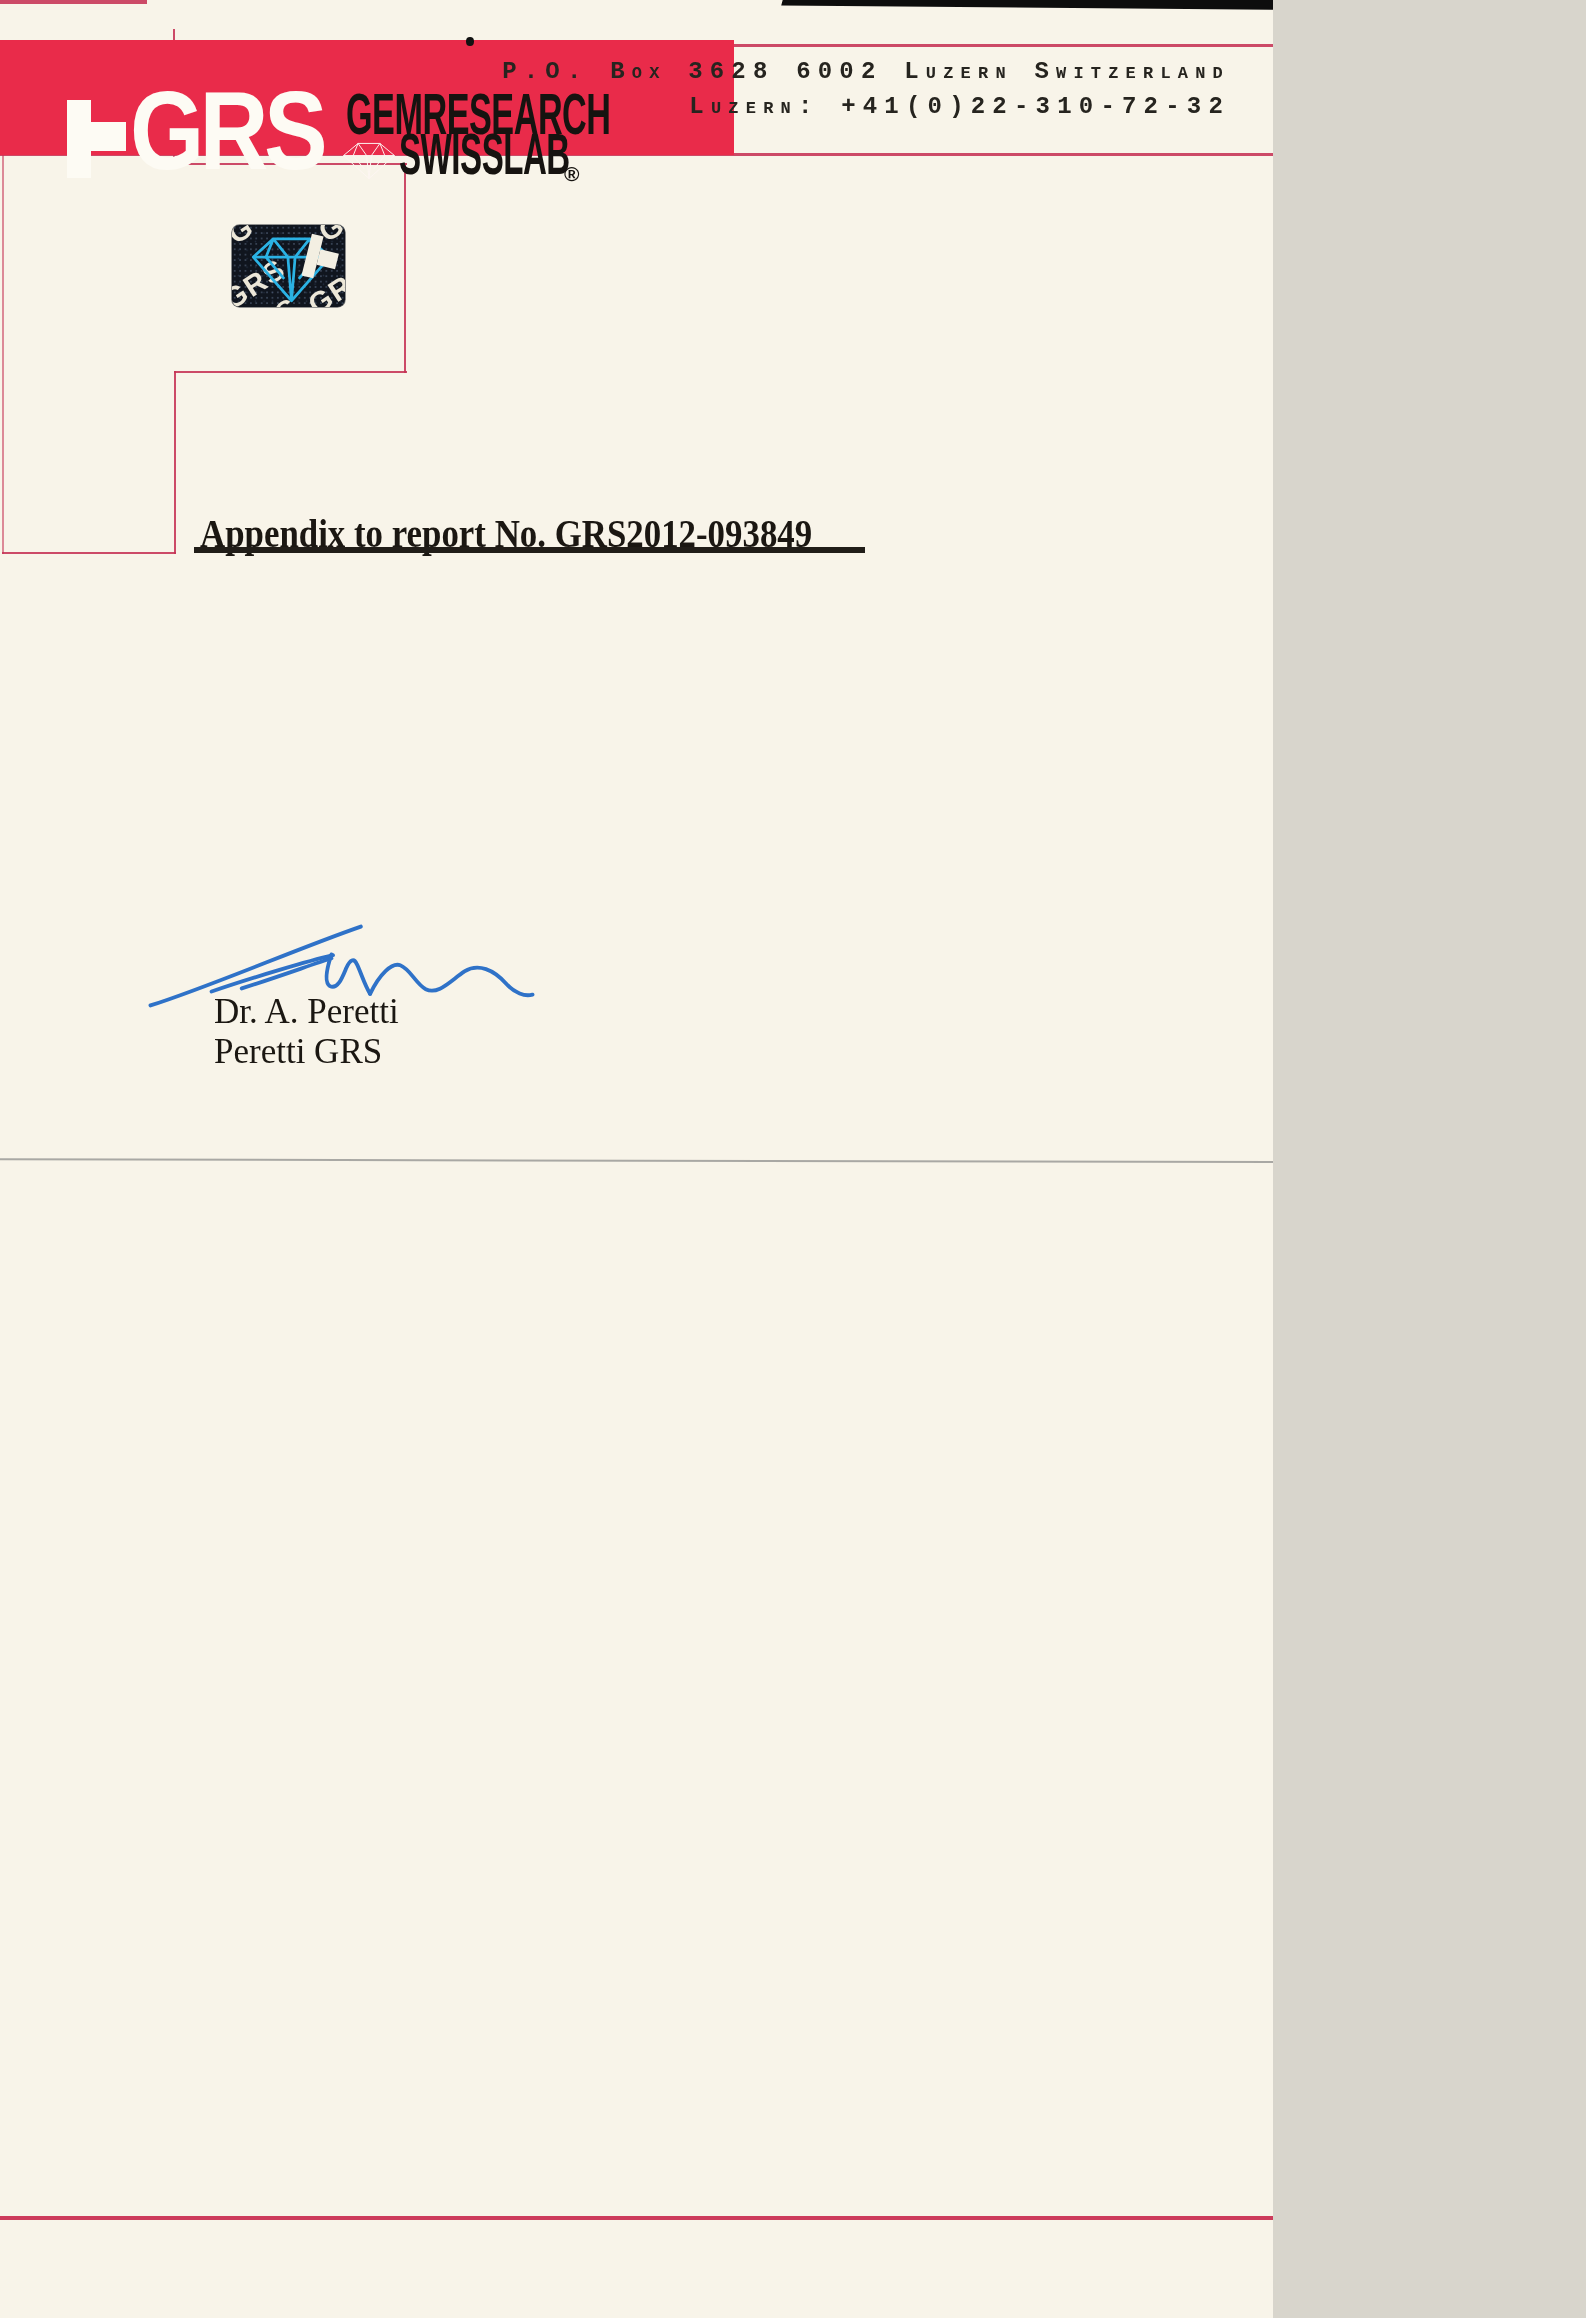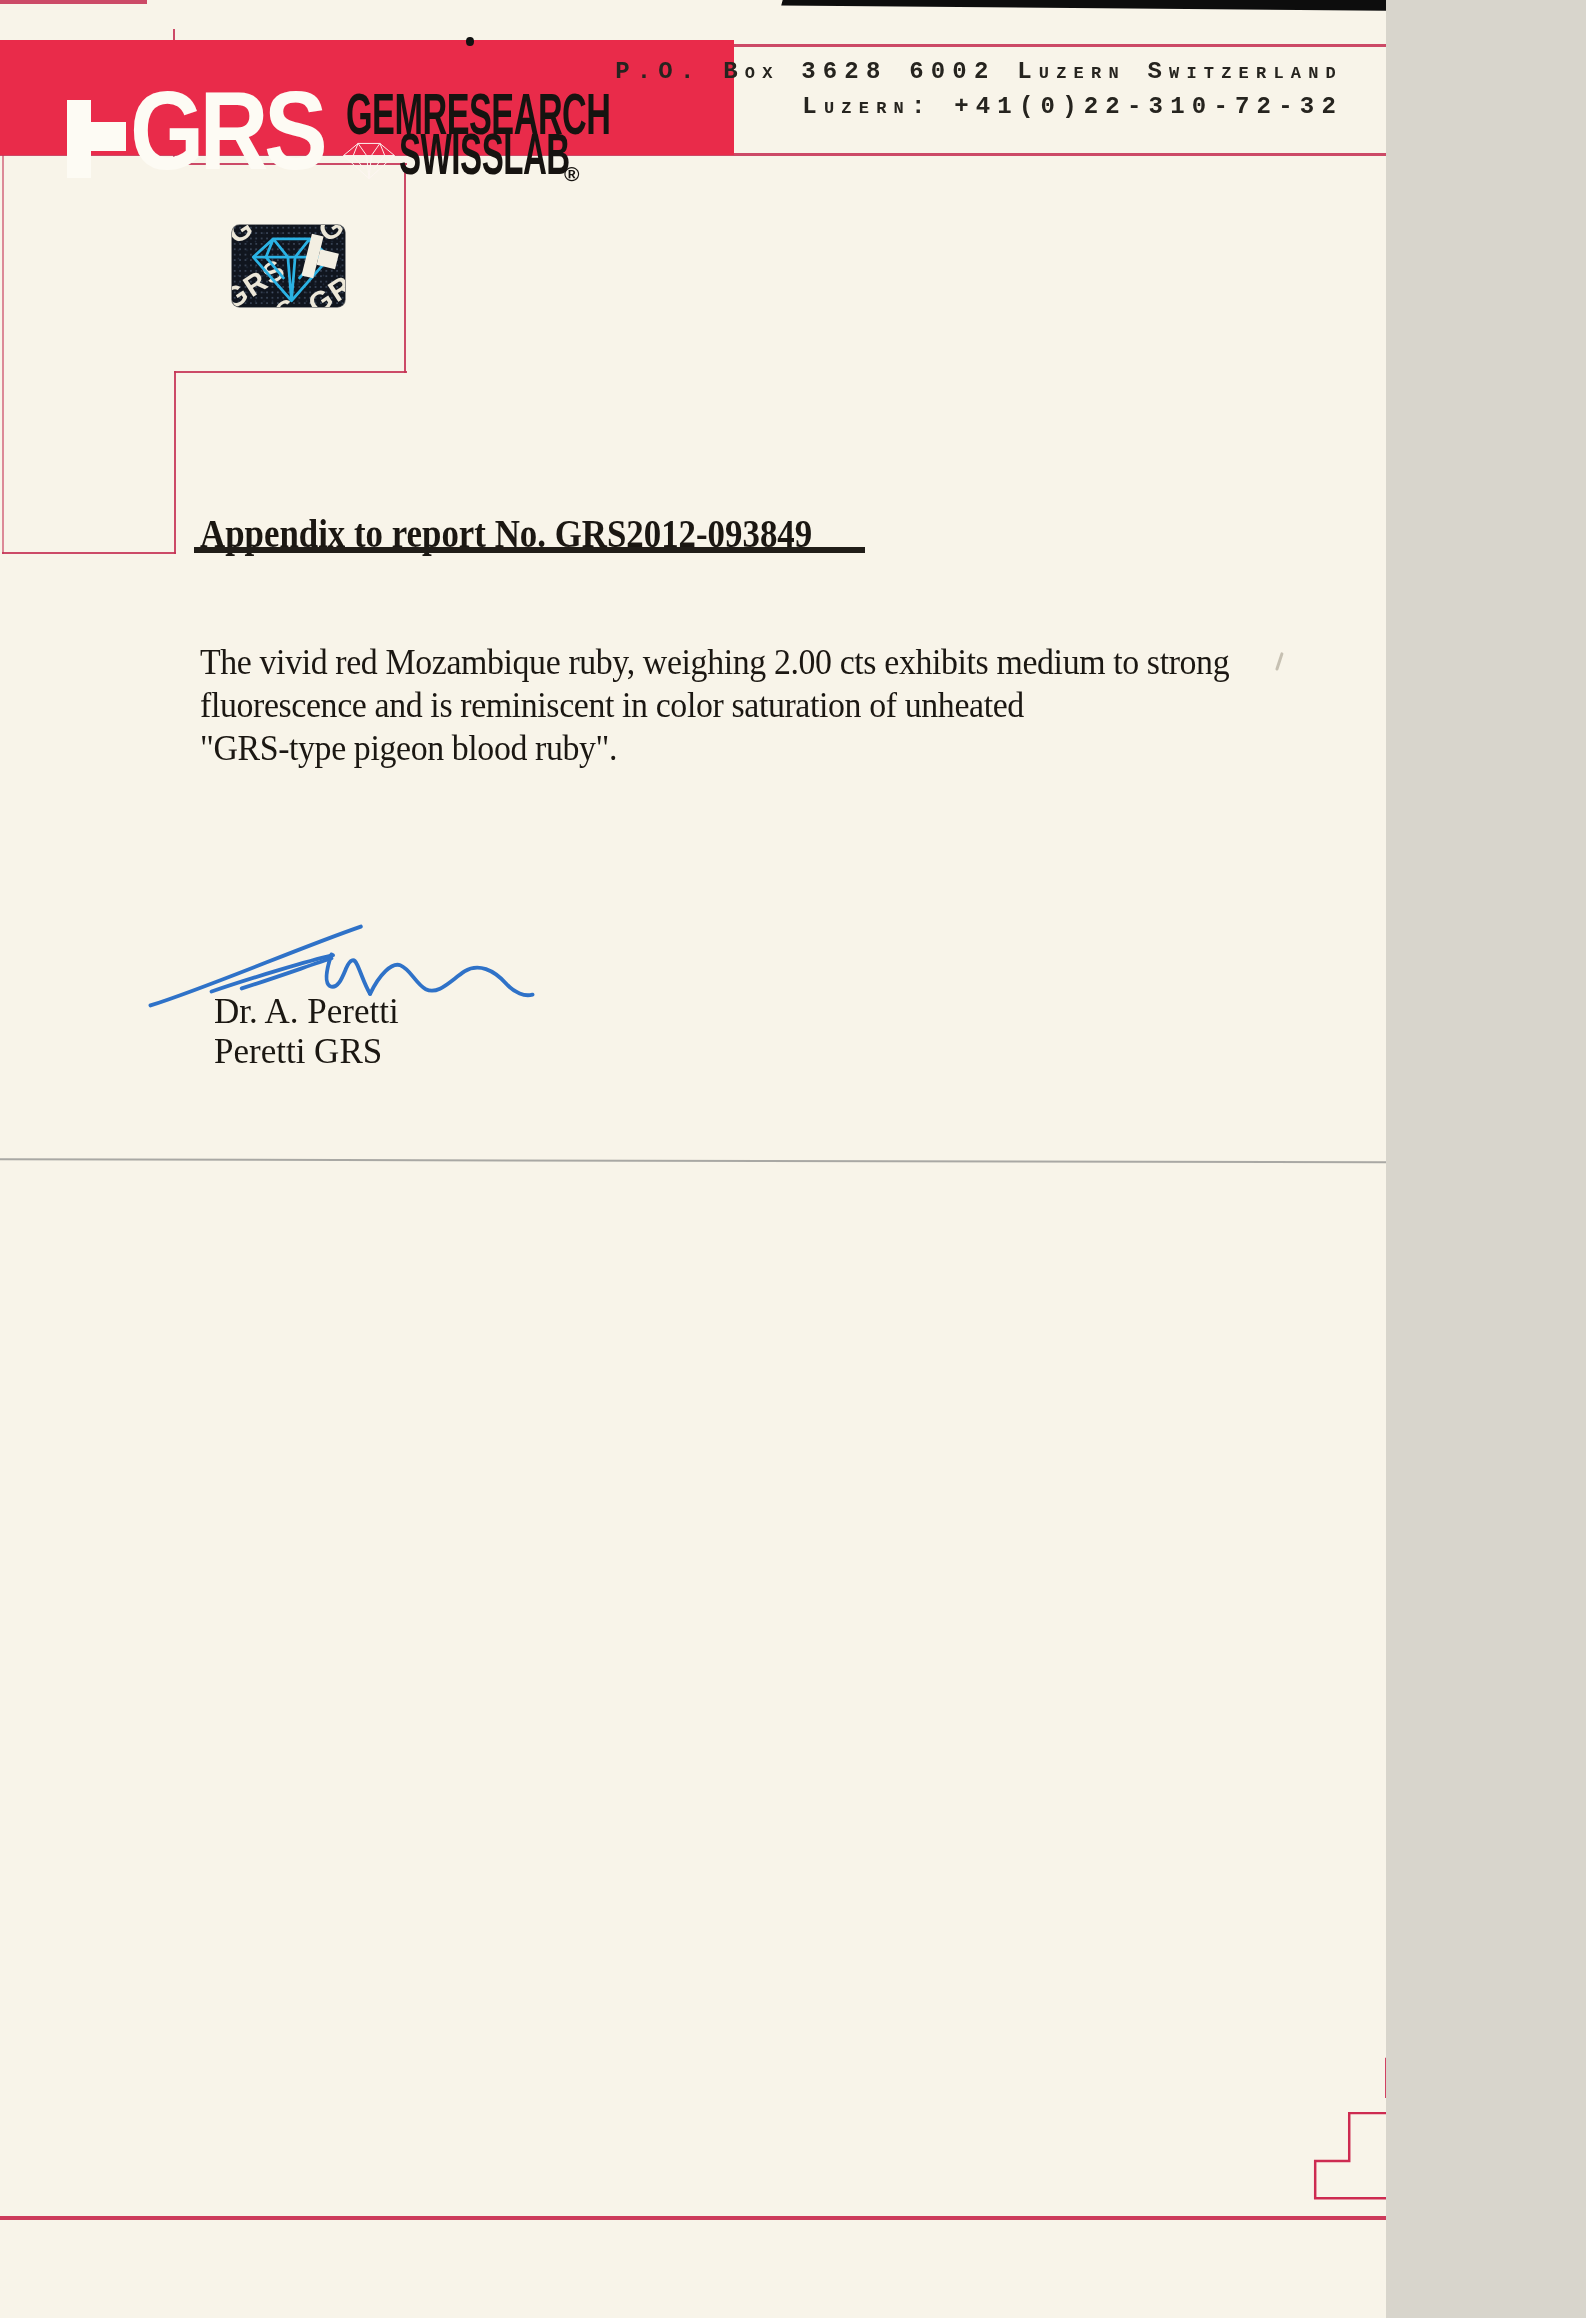--- a/index.html
+++ b/index.html
@@ -1,18 +1,18 @@
 <!DOCTYPE html>
 <html style="font-size:12.4px"><head>
 <meta charset="utf-8">
 <style>
   html,body{margin:0;padding:0;background:#d8d5cc;}
   .page{
     position:relative;
-    width:1386px;height:2319px;
+    width:1273px;height:2319px;
     background:#f8f4e9;
     overflow:hidden;
     font-family:"Liberation Sans",sans-serif;
   }
   .abs{position:absolute;}
   
   .banner{left:0;top:40px;width:734px;height:115px;background:#e92b4a;}
   .rule{background:#c53254;opacity:.88;}
   .grs-mark{left:67px;top:60px;width:59px;height:78px;}
   .grs-mark .bar{position:absolute;left:0;top:0;width:24px;height:78px;background:#fdfbf4;}
@@ -141,25 +141,20 @@
     </svg>
     <div class="sticker-cross">
       <div class="bar"></div>
         <div class="arm"></div>
     </div>
   </div>
 
   <div class="abs title">Appendix to report No. GRS2012-093849</div>
   <div class="abs title-underline"></div>
 
-  <div class="abs bodytext">
-    <div class="bline">The vivid red Mozambique ruby, weighing 2.00 cts exhibits medium to strong</div>
-    <div class="bline">fluorescence and is reminiscent in color saturation of unheated</div>
-    <div class="bline">"GRS-type pigeon blood ruby".</div>
-  </div>
 
   <svg class="abs" style="left:124px;top:908px;" width="418" height="116" viewBox="0 0 540 150">
     <g fill="none" stroke="#2f72c8" stroke-width="5" stroke-linecap="round">
       <path d="M34 126 C 110 102, 225 52, 306 24"></path>
       <path d="M113 108 C 165 90, 240 68, 270 61"></path>
       <path d="M152 104 C 196 90, 246 72, 268 65"></path>
       <path d="M268 60 C 262 78, 258 96, 266 101 C 276 106, 282 90, 287 78 C 292 67, 297 64, 301 73 C 306 83, 311 100, 318 111"></path>
       <path d="M318 111 C 330 86, 346 70, 357 74 C 370 79, 377 98, 390 105 C 406 113, 422 94, 440 82 C 458 71, 478 80, 494 98 C 505 110, 518 115, 528 112"></path>
     </g>
   </svg>

